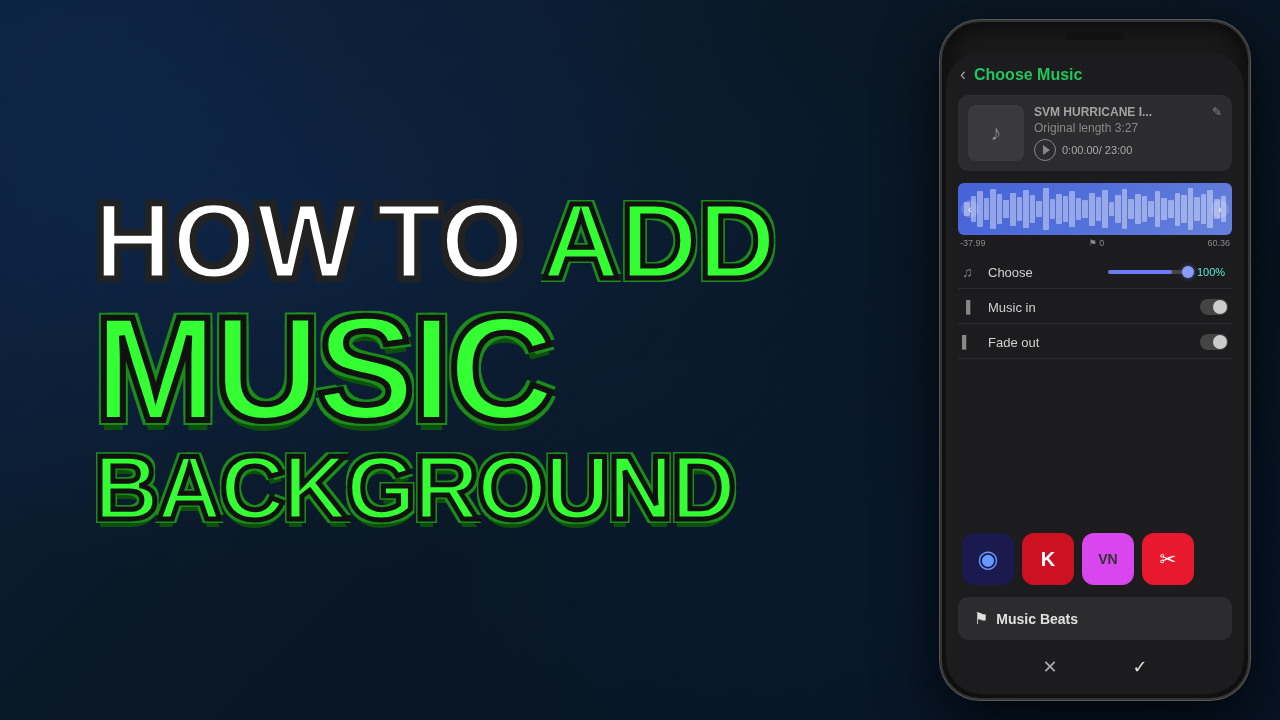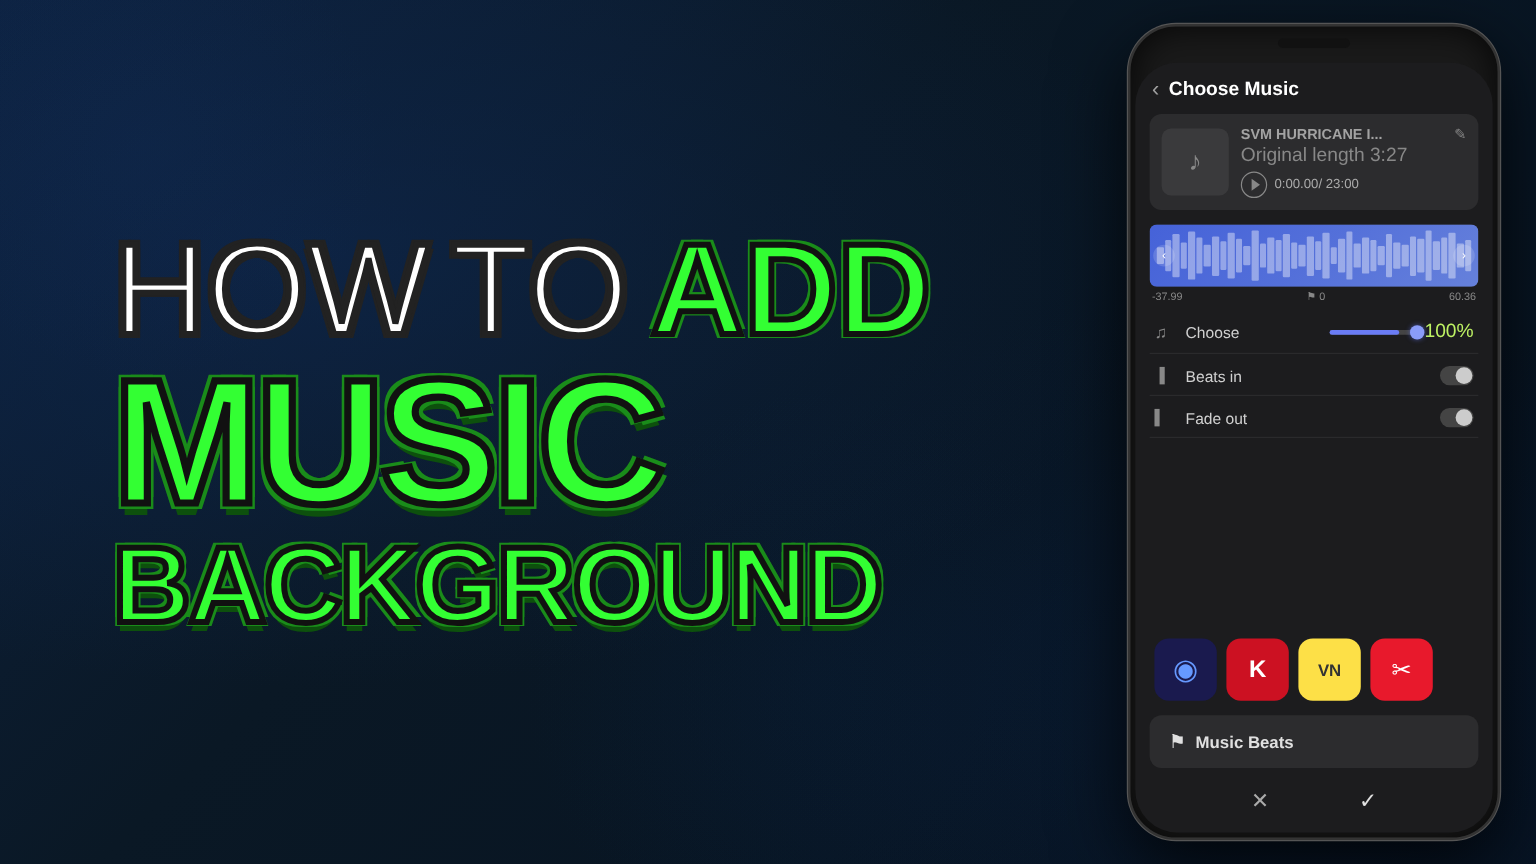--- a/index.html
+++ b/index.html
@@ -79,21 +79,21 @@
 
     
     .line1-container {
       display: flex;
       align-items: baseline;
       gap: 18px;
     }
     .word-white {
       font-size: 108px;
       color: white;
-      font-weight: 400;
+      font-weight: 700;
       font-family: 'Arial Black', Arial, sans-serif;
       text-transform: uppercase;
       -webkit-text-stroke: 5px #222;
       text-shadow: 4px 4px 0 #222, -4px -4px 0 #222, 4px -4px 0 #222, -4px 4px 0 #222;
       line-height: 1.0;
     }
     .word-green-large {
       font-size: 108px;
       color: #33ff33;
       font-weight: 900;
@@ -172,21 +172,21 @@
     .back-chevron {
       color: #a0a0a0;
       font-size: 18px;
       margin-right: 8px;
       cursor: pointer;
     }
 
     .app-title {
       font-size: 16px;
       font-weight: 600;
-      color: #ffffff;
+      color: #22c55e;
     }
 
     
     .music-card {
       background: #2c2c2e;
       border-radius: 10px;
       padding: 10px;
       margin-bottom: 12px;
       display: flex;
       align-items: center;
@@ -230,21 +230,21 @@
       max-width: 150px;
     }
 
     .edit-icon {
       color: #888;
       font-size: 12px;
       flex-shrink: 0;
     }
 
     .music-orig-length {
-      font-size: 16px;
+      font-size: 12px;
       color: #888;
       margin-top: 2px;
     }
 
     .music-player-row {
       display: flex;
       align-items: center;
       gap: 6px;
       margin-top: 4px;
     }
@@ -404,24 +404,24 @@
       top: 50%;
       transform: translateY(-50%);
       width: 12px;
       height: 12px;
       background: #8a9cf8;
       border-radius: 50%;
       box-shadow: 0 0 4px rgba(100,120,250,0.6);
     }
 
     .volume-pct {
-      font-size: 16px;
-      color: #bef264;
+      font-size: 11px;
+      color: #5eead4;
       min-width: 34px;
-      text-align: right;
+      text-align: center;
     }
 
     
     .toggle {
       width: 28px;
       height: 16px;
       background: #444;
       border-radius: 8px;
       position: relative;
       cursor: pointer;
@@ -451,21 +451,21 @@
       border-radius: 12px;
       display: flex;
       align-items: center;
       justify-content: center;
       font-size: 22px;
       cursor: pointer;
     }
 
     .icon-anghami { background: #1a1a4e; }
     .icon-kinemaster { background: #cc1122; }
-    .icon-vn { background: #fde047; color: #333; font-size: 16px; font-weight: 900; }
+    .icon-vn { background: #d946ef; color: #333; font-size: 16px; font-weight: 900; }
     .icon-splice { background: #e8192c; }
 
     
     .music-beats-btn {
       background: #2c2c2e;
       border-radius: 10px;
       padding: 12px 16px;
       display: flex;
       align-items: center;
       gap: 8px;
@@ -643,21 +643,21 @@
               <div class="slider-track">
                 <div class="slider-fill"></div>
                 <div class="slider-thumb"></div>
               </div>
               <span class="volume-pct">100%</span>
             </div>
           </div>
 
           <div class="control-row">
             <span class="control-icon" style="font-size:12px;">▐</span>
-            <span class="control-label">Beats in</span>
+            <span class="control-label">Music in</span>
             <div class="toggle">
               <div class="toggle-knob"></div>
             </div>
           </div>
 
           <div class="control-row">
             <span class="control-icon" style="font-size:12px;">▌</span>
             <span class="control-label">Fade out</span>
             <div class="toggle">
               <div class="toggle-knob"></div>

